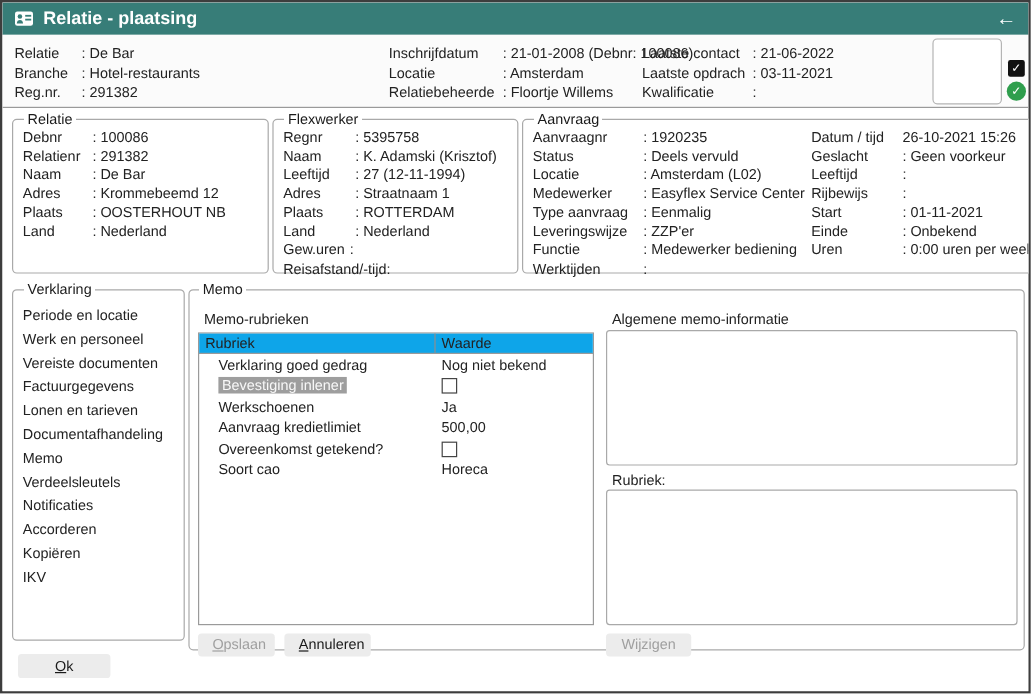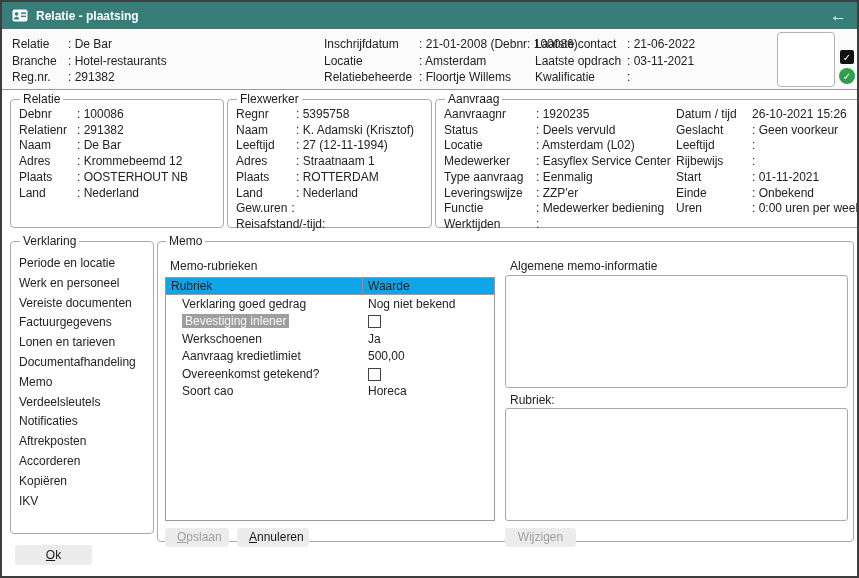--- a/index.html
+++ b/index.html
@@ -1,19 +1,19 @@
 <!DOCTYPE html>
 <html><head>
 <meta charset="utf-8">
 <style>
   html,body{margin:0;padding:0;background:#d8d8d8;font-family:"Liberation Sans",sans-serif;}
   .window{position:relative;width:859px;height:578px;background:#fff;border:2px solid #3d3d3d;box-sizing:border-box;overflow:hidden;}
   
   .titlebar{position:absolute;left:0;top:0;right:0;height:27px;background:#377d78;display:flex;align-items:center;padding:0 10px;box-sizing:border-box;gap:8px;}
-  .titlebar .title{color:#fff;font-size:12px;font-weight:bold;flex:1;}
+  .titlebar .title{color:#fff;font-size:15px;font-weight:bold;flex:1;}
   .titlebar .back{color:#fff;font-size:17px;font-weight:bold;cursor:pointer;line-height:1;}
   
   .header{position:absolute;left:0;top:27px;right:0;height:61px;background:#fbfbfb;border-bottom:1px solid #9a9a9a;box-sizing:border-box;font-size:12px;color:#222;}
   .hcol{position:absolute;top:7px;display:flex;flex-direction:column;line-height:16.5px;}
   .hrow{display:flex;white-space:nowrap;}
   .hcol1{left:10px;} .hcol1 .hlabel{width:56px;}
   .hcol2{left:274px;margin-left:48px;} .hcol2 .hlabel{width:95px;}
   .hcol3{left:533px;} .hcol3 .hlabel{width:92px;}
   .photo{position:absolute;left:775px;top:3px;width:56px;height:53px;border:1px solid #b4b4b4;border-radius:4px;background:#fff;}
   .cbblack{position:absolute;right:3px;top:21px;width:14px;height:14px;background:#111;border-radius:2px;color:#fff;font-size:10px;display:flex;align-items:center;justify-content:center;cursor:pointer;}
@@ -267,21 +267,20 @@
       <div class="menu">
         <div class="menu-item">Periode en locatie</div>
         <div class="menu-item">Werk en personeel</div>
         <div class="menu-item">Vereiste documenten</div>
         <div class="menu-item">Factuurgegevens</div>
         <div class="menu-item">Lonen en tarieven</div>
         <div class="menu-item">Documentafhandeling</div>
         <div class="menu-item">Memo</div>
         <div class="menu-item">Verdeelsleutels</div>
         <div class="menu-item">Notificaties</div>
-        <div class="menu-item">Aftrekposten</div>
         <div class="menu-item">Accorderen</div>
         <div class="menu-item">Kopiëren</div>
         <div class="menu-item">IKV</div>
       </div>
     </fieldset>
 
     <fieldset class="fs-memo">
       <legend style="margin-left:8px;">Memo</legend>
       <div class="memo-sub">Memo-rubrieken</div>
 

